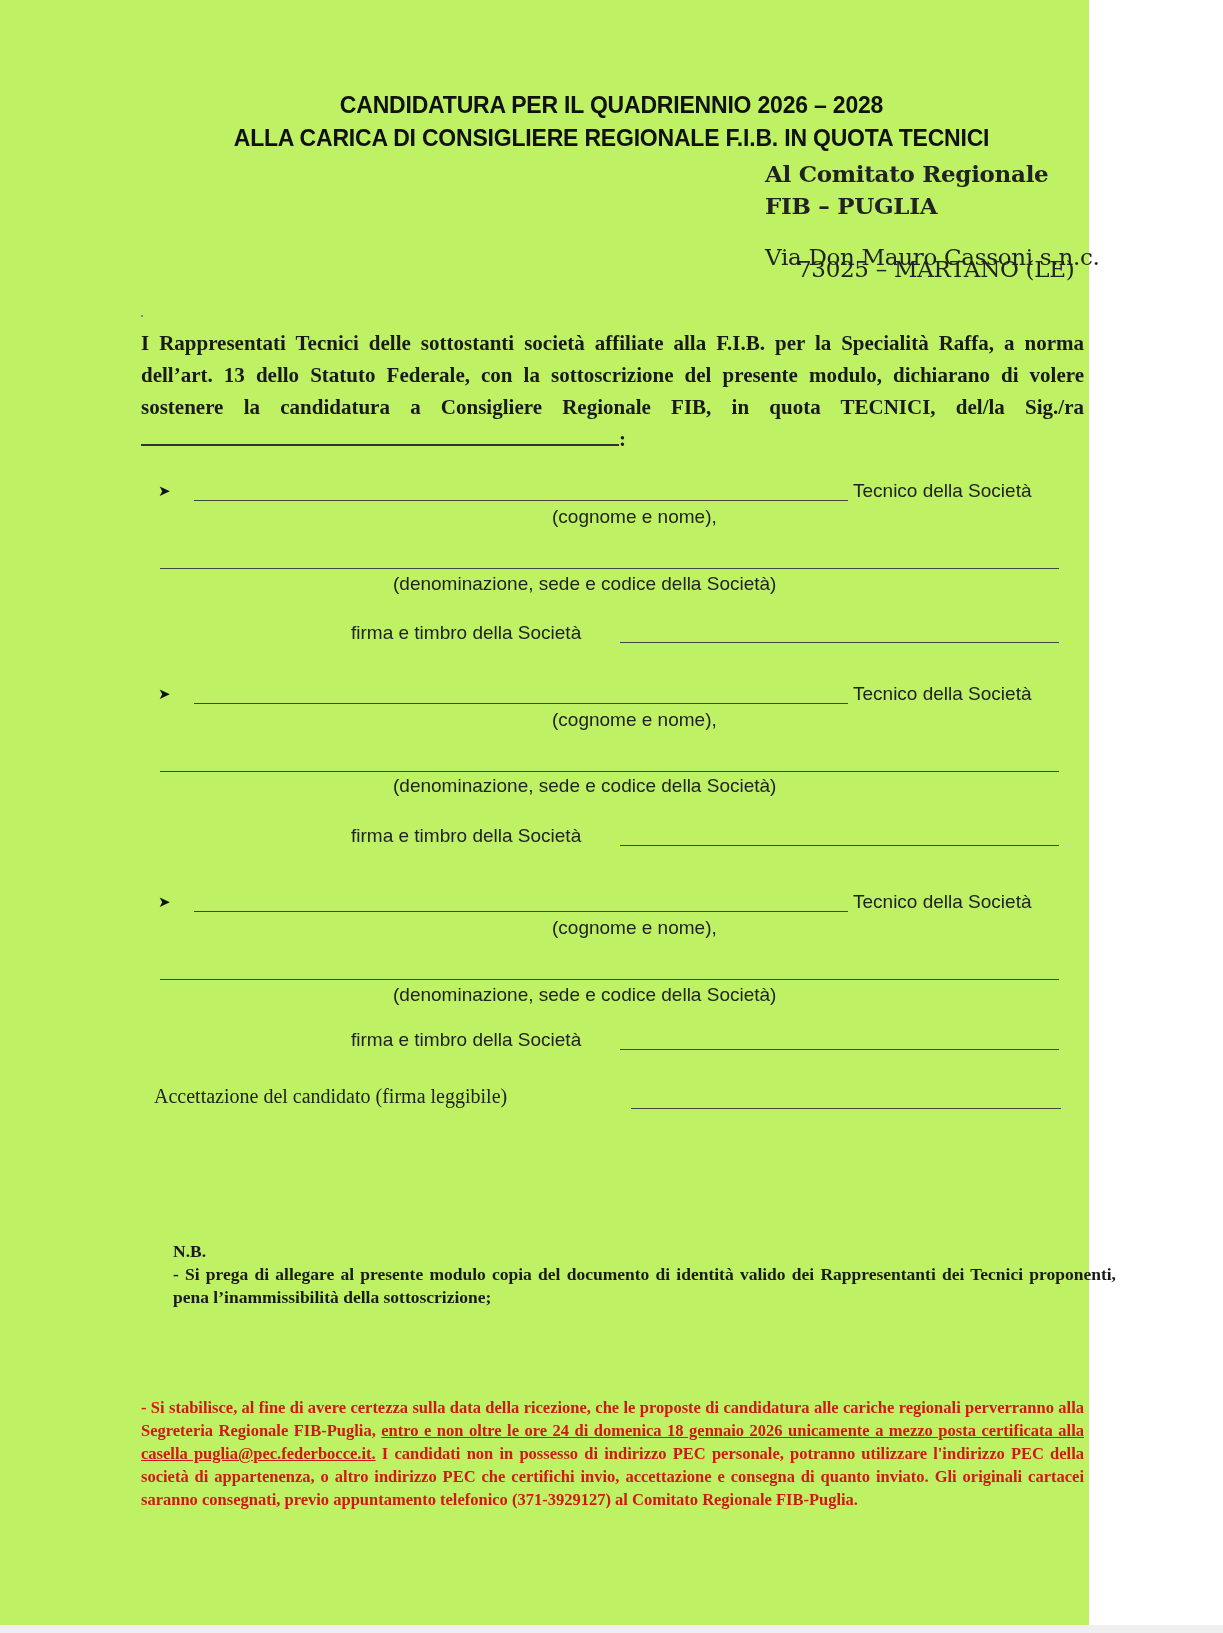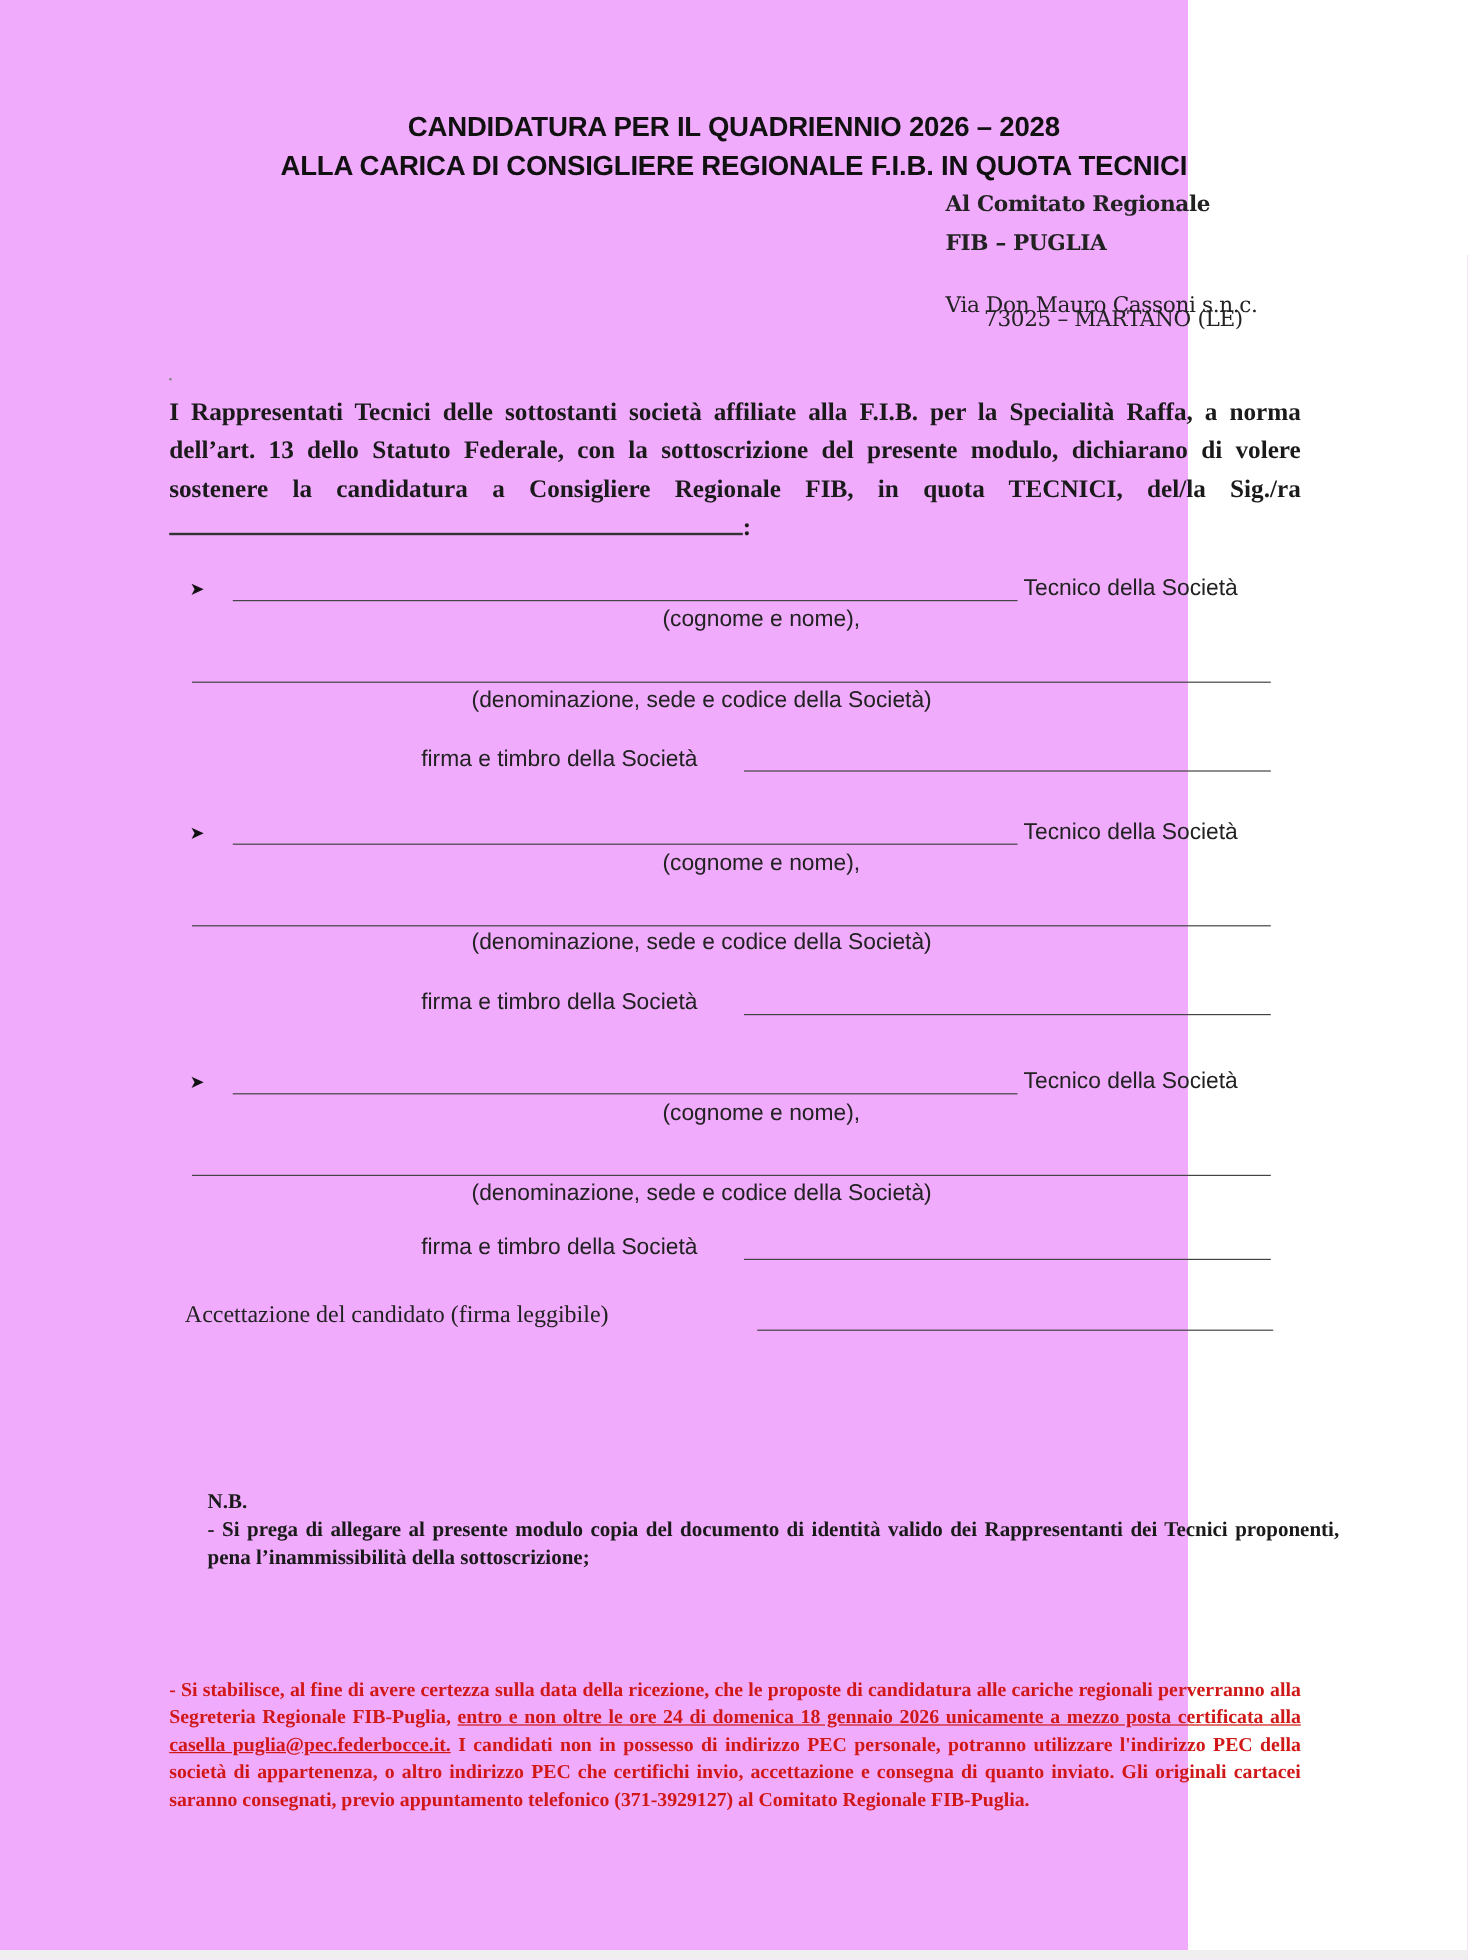--- a/index.html
+++ b/index.html
@@ -1,32 +1,32 @@
 <!DOCTYPE html>
 <html><head>
 <meta charset="utf-8">
 <style>
   html, body { margin: 0; padding: 0; }
   body {
     width: 1223px; height: 1633px; background: #ffffff; position: relative; overflow: hidden;
     color: #111;
   }
-  .page { position: absolute; left: 0; top: 0; width: 990px; height: 1625px; background: #f0abfc; }
+  .page { position: absolute; left: 0; top: 0; width: 1089px; height: 1625px; background: #bef264; }
   .bottom-strip { position: absolute; left: 0; top: 1625px; width: 1223px; height: 8px; background: #efefef; }
 
   .title {
     position: absolute; left: 0; width: 1223px; text-align: center;
     font-family: "Liberation Sans", sans-serif; font-weight: bold; font-size: 23px;
     letter-spacing: -0.2px; color: #111;
   }
   .t1 { top: 92px; }
   .t2 { top: 125px; }
 
   .addr {
-    position: absolute; left: 788px; font-family: "DejaVu Serif", serif; font-size: 18px; color: #222;
+    position: absolute; left: 765px; font-family: "DejaVu Serif", serif; font-size: 23px; color: #222;
     white-space: nowrap; letter-spacing: -0.3px;
   }
   .addr.b { font-weight: bold; }
 
   .dot { position: absolute; left: 141px; top: 315px; width: 2px; height: 2px; background: #888; }
 
   .intro {
     position: absolute; left: 141px; top: 327px; width: 943px;
     font-family: "Liberation Serif", serif; font-weight: bold; font-size: 21px; line-height: 32px;
     text-align: justify; color: #1a1a1a;

